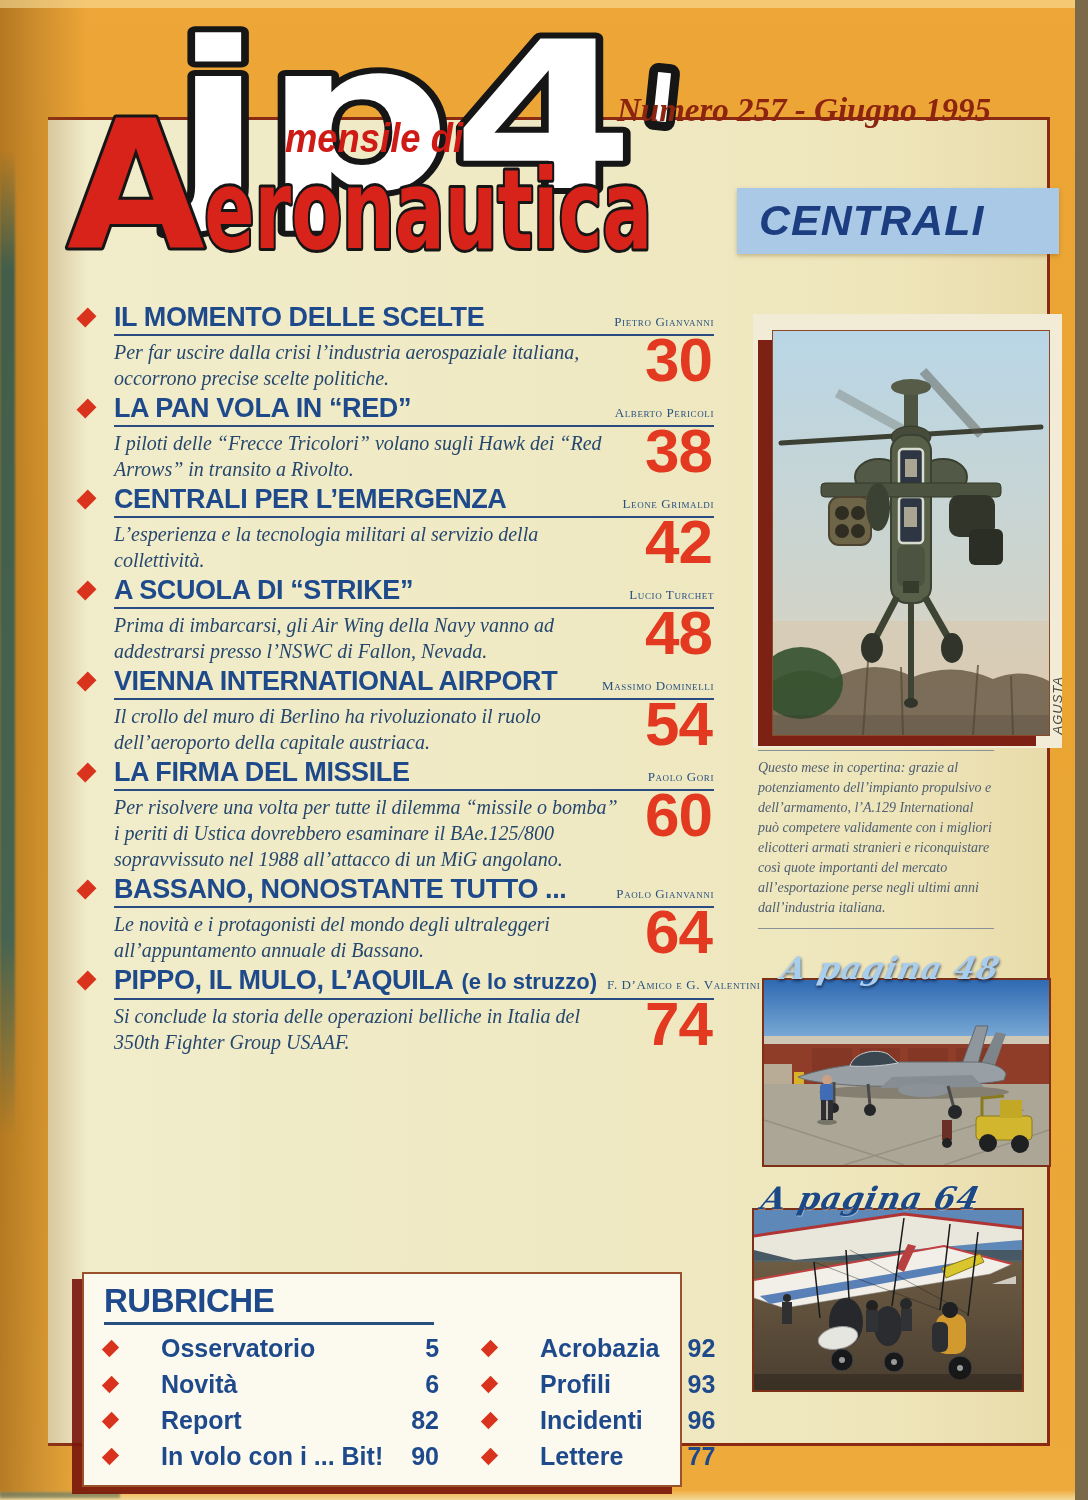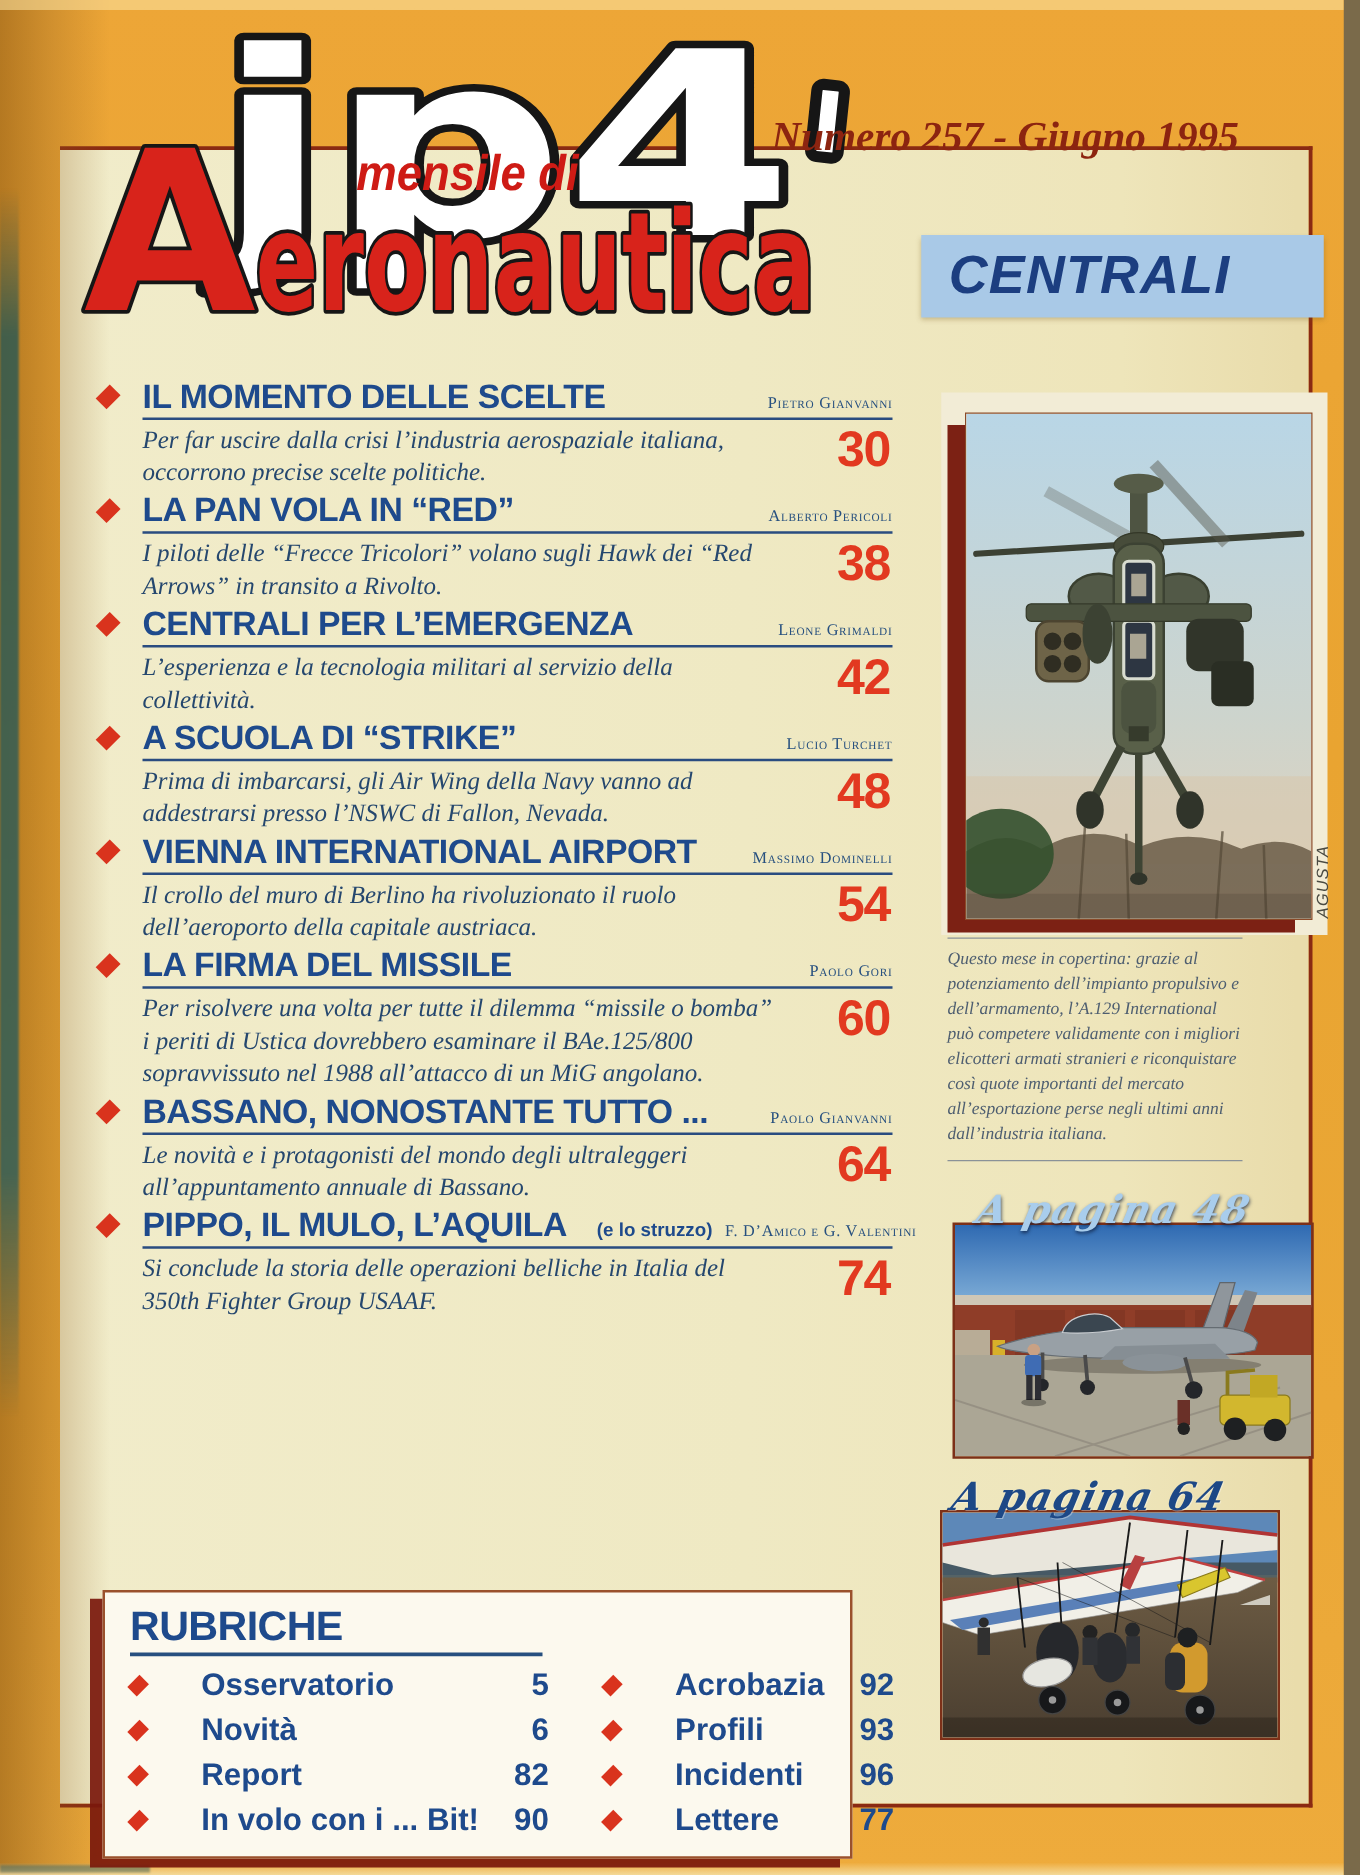--- a/index.html
+++ b/index.html
@@ -29,28 +29,28 @@
   .sommario span{display:block;padding-left:22px;line-height:64px;
     font-style:italic;font-weight:bold;font-size:43px;letter-spacing:1px;color:#1c3e80;}
 
   
   .toc{position:absolute;left:78px;top:303px;width:636px;z-index:2;}
   .entry{position:relative;padding-left:36px;margin-bottom:3px;}
   .diamond{position:absolute;left:1px;top:7px;width:15px;height:15px;background:#d9331d;
     transform:rotate(45deg) scale(.82,1.06);}
   .e-head{display:flex;align-items:baseline;}
   .e-title{margin:0;font-weight:bold;font-size:27px;line-height:28px;color:#1e4a8c;letter-spacing:-.4px;white-space:nowrap;}
-  .e-suffix{font-weight:bold;font-size:15px;color:#1e4a8c;margin-left:24px;white-space:nowrap;}
+  .e-suffix{font-weight:bold;font-size:22px;color:#1e4a8c;margin-left:8px;white-space:nowrap;}
   .e-author{margin-left:auto;font-family:"Liberation Serif",serif;font-variant:small-caps;
     font-size:13px;color:#27507f;letter-spacing:.6px;white-space:nowrap;padding-left:10px;}
   .e-rule{height:2px;background:#2a4c80;margin-top:3px;}
   .e-body{display:flex;margin-top:3px;}
   .e-desc{width:508px;margin:0;font-family:"Liberation Serif",serif;font-style:italic;
     font-size:20px;line-height:26px;color:#25476e;}
-  .e-page{flex:1;text-align:right;font-weight:bold;font-size:40px;line-height:42px;
+  .e-page{flex:1;text-align:right;font-weight:bold;font-size:62px;line-height:42px;
     color:#e23920;letter-spacing:-1px;padding-right:2px;}
 
   
   .rubriche{position:absolute;left:82px;top:1272px;width:600px;z-index:2;background:#fcf9ee;
     border:2px solid #9a512c;box-shadow:-10px 7px 0 rgba(122,24,12,.92);padding:8px 20px 14px;box-sizing:border-box;}
   .rub-title{margin:0;font-weight:bold;font-size:33px;color:#1e4a8c;letter-spacing:-.5px;}
   .rub-underline{width:330px;height:3px;background:#27507f;margin:2px 0 9px;}
   .rub-cols{display:flex;gap:44px;}
   .rub-col{flex:1;display:flex;flex-direction:column;gap:7px;}
   .rub-item{display:flex;align-items:center;gap:28px;}

